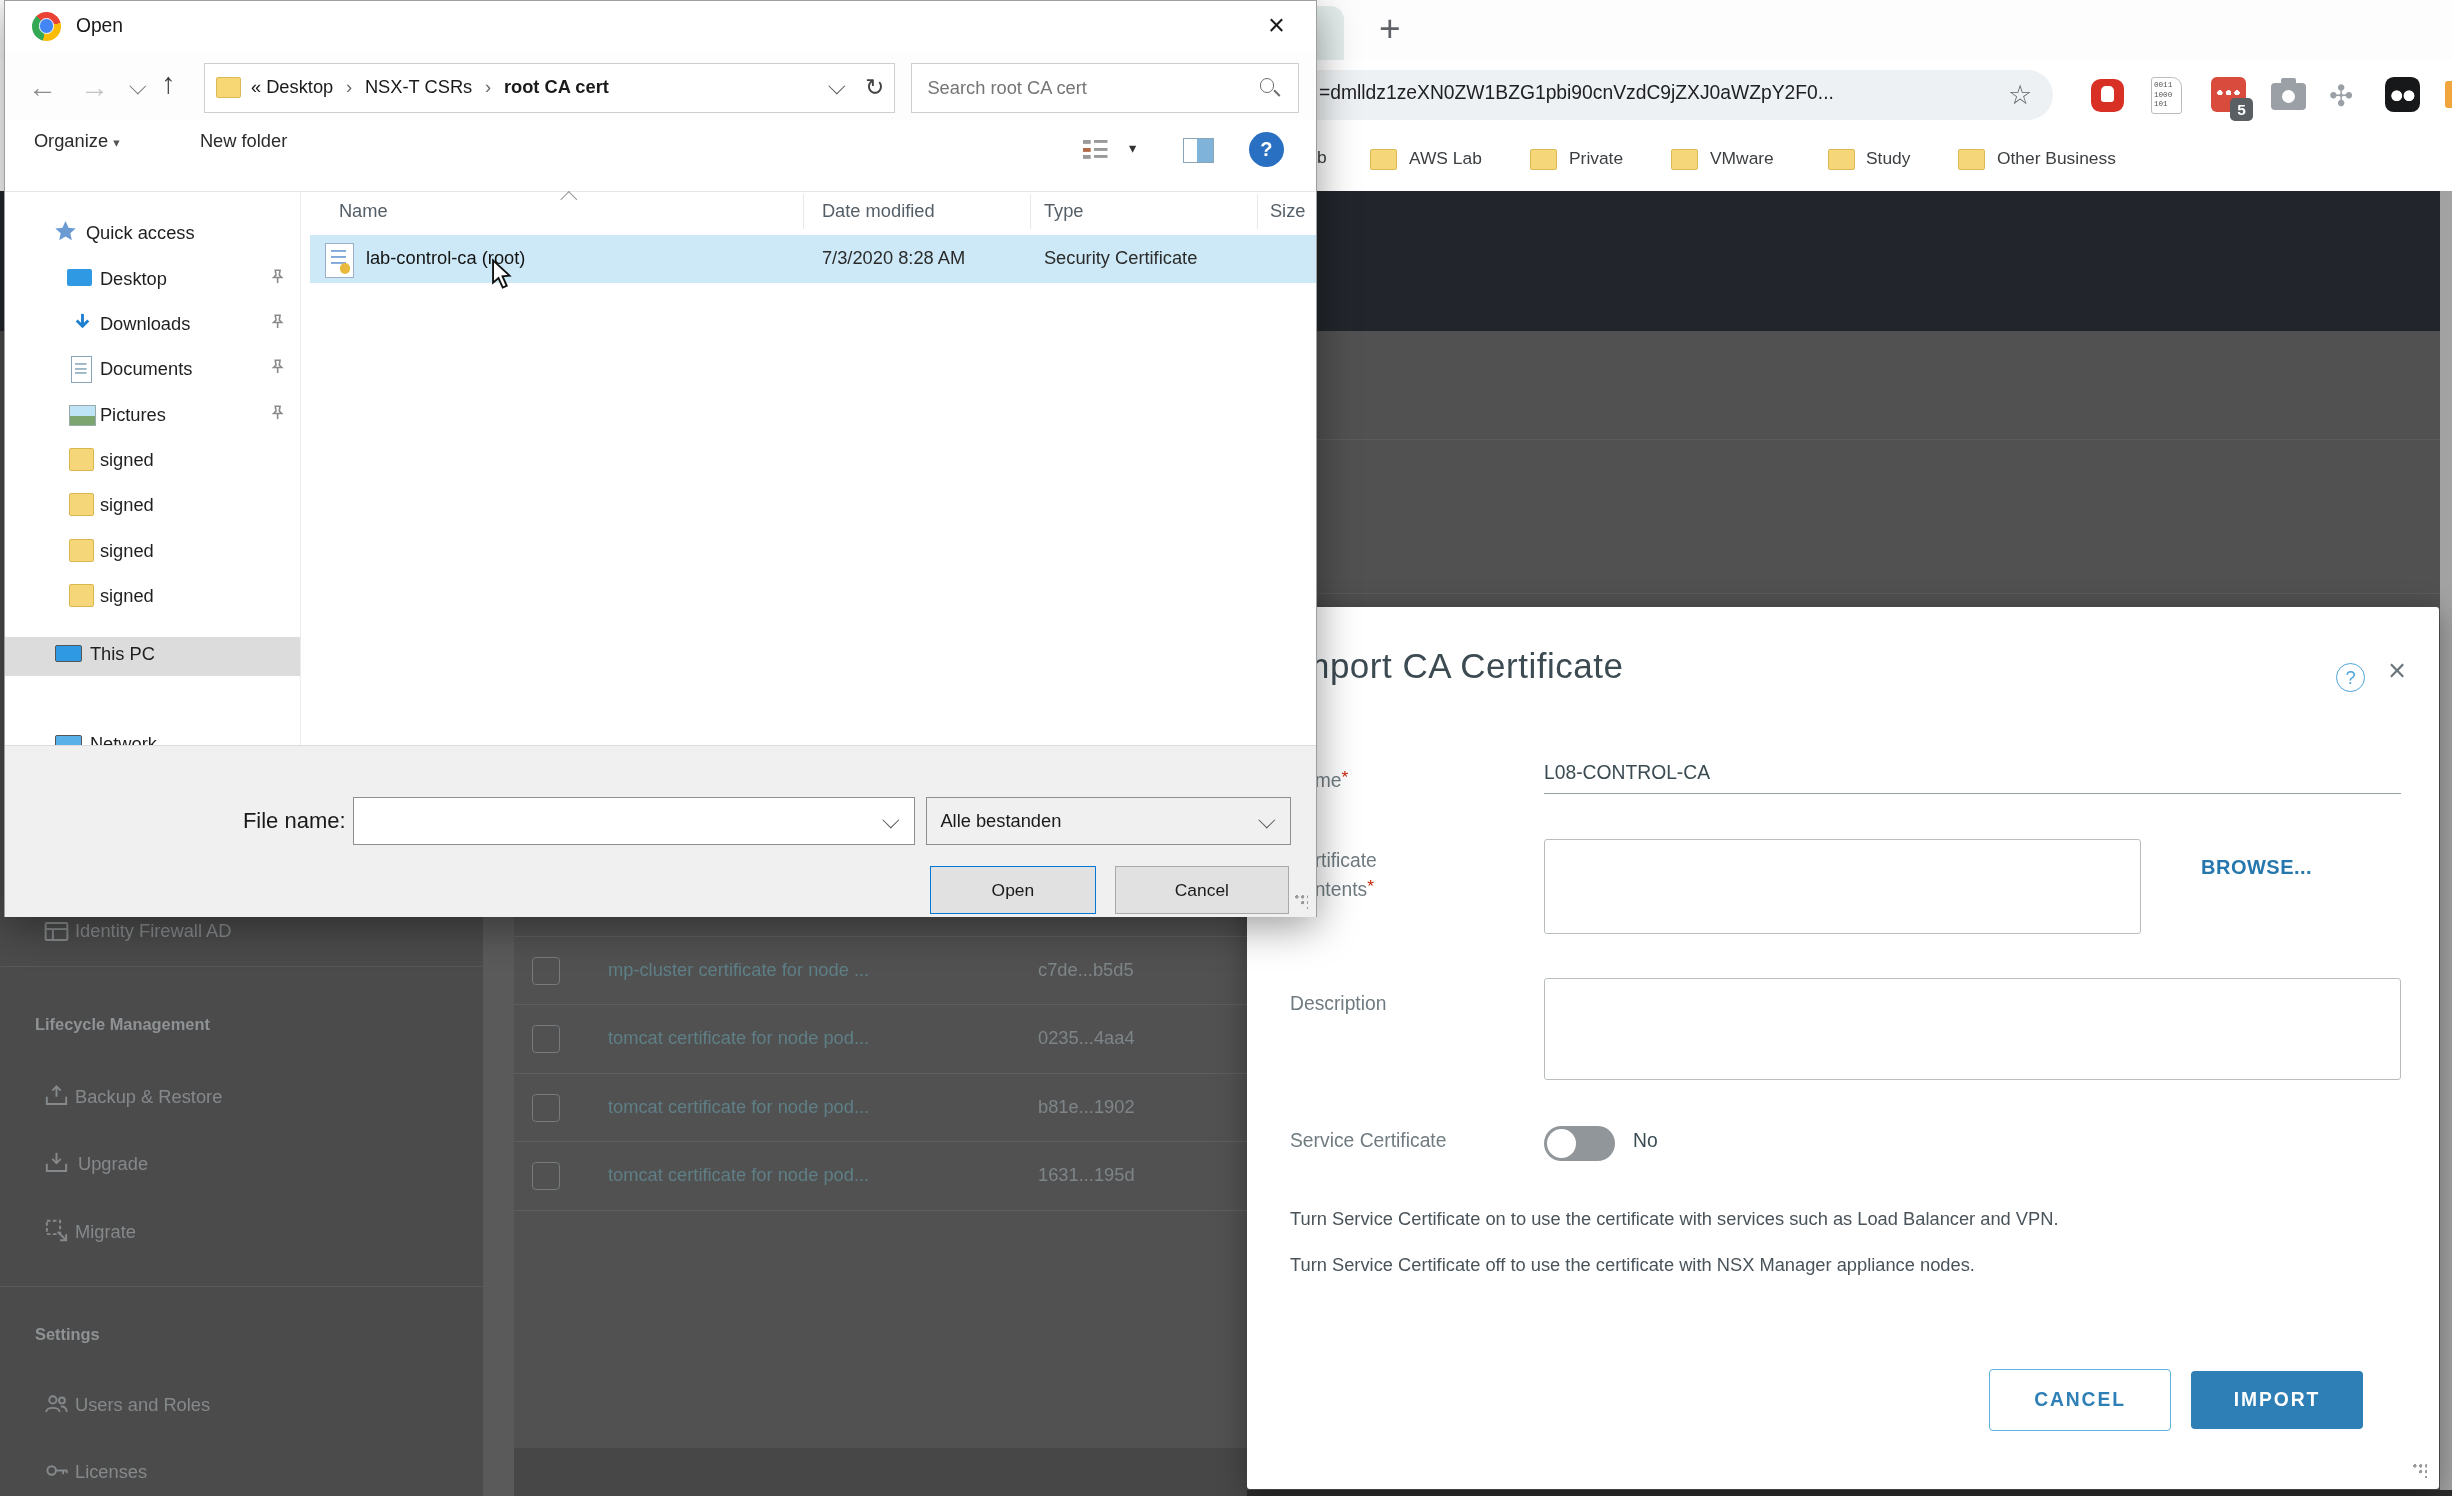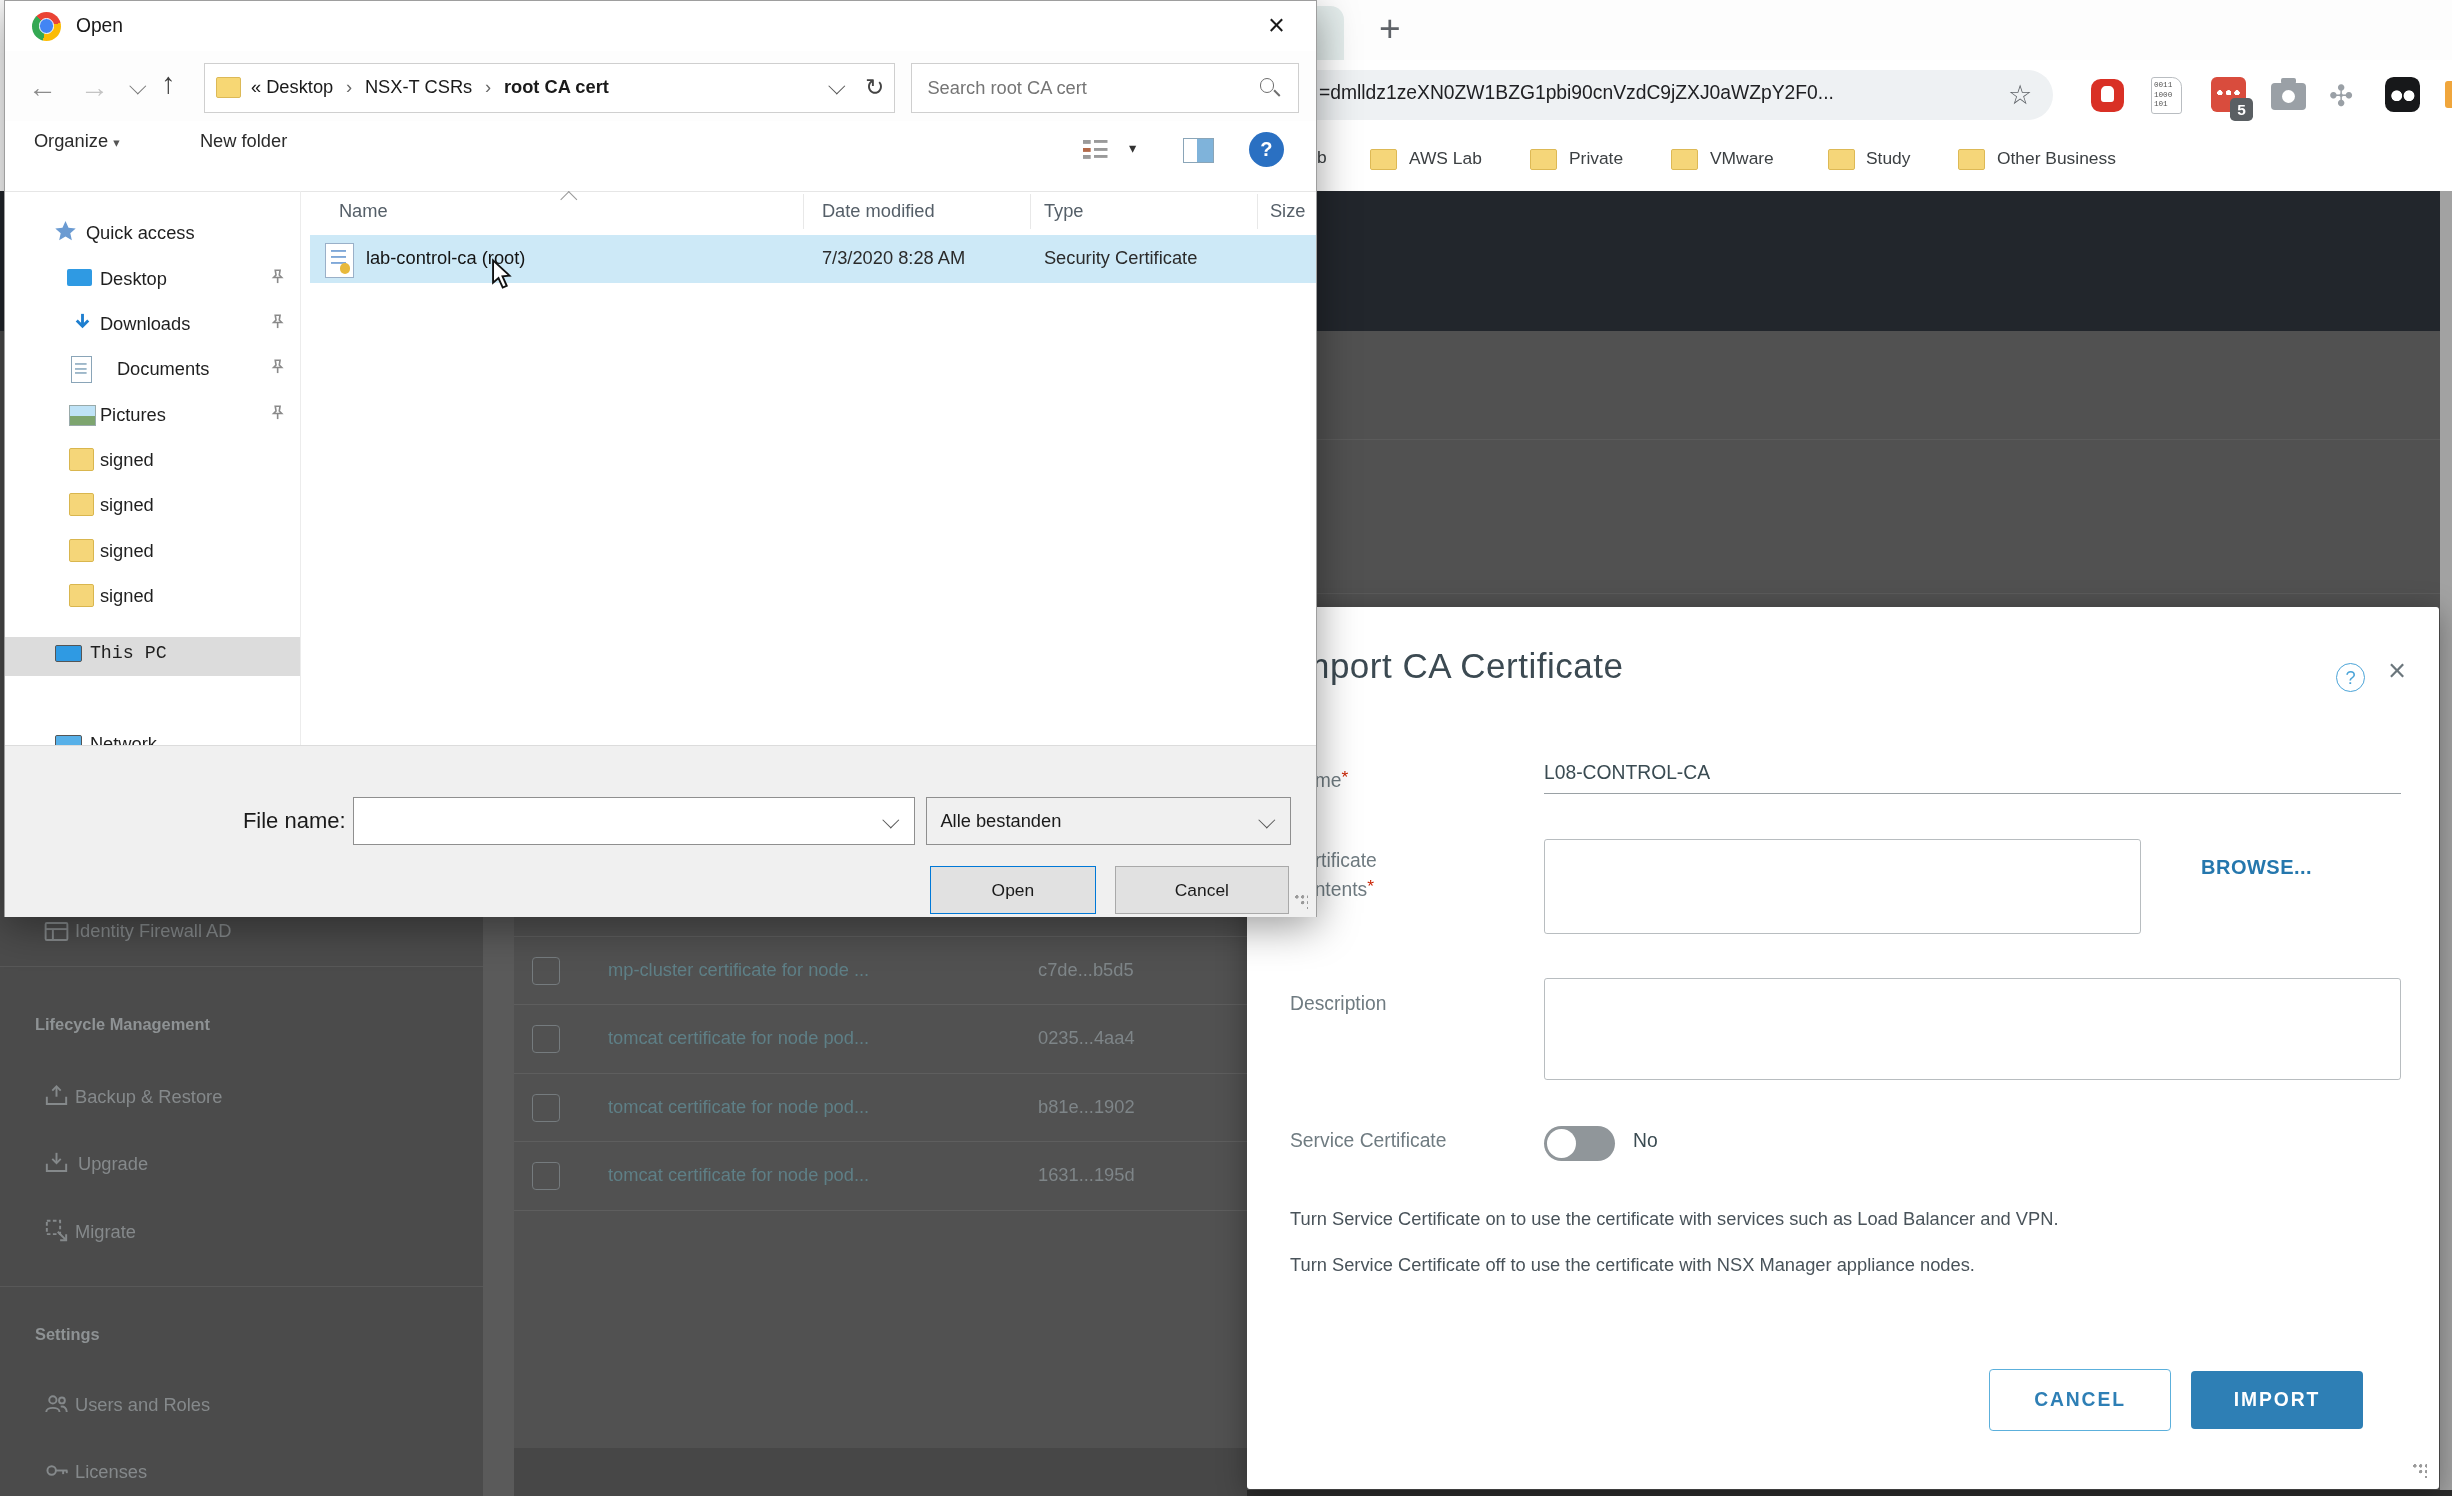--- a/index.html
+++ b/index.html
@@ -283,21 +283,21 @@
           </svg></span>
       <span class="abs sideitem txt" style="left:95px;top:2.9px;">Downloads</span>
       <span class="abs" style="left:263px;top:1.9px;"><svg class="pin" viewBox="0 0 24 24" fill="none" stroke="#8a8a8a" stroke-width="2">
             <path d="M9 4h6l-1 6 3 3H7l3-3z"></path>
             <path d="M12 13v7"></path>
           </svg></span>
     </div>
     <div class="abs" style="left:0;top:354px;width:290px;height:33px;">
       <span class="abs" style="left:66px;top:1px;width:19.3px;height:25px;background:#fff;border:1px solid #8aa5b8;
         background-image:linear-gradient(#9db7c9 0 0),linear-gradient(#9db7c9 0 0),linear-gradient(#9db7c9 0 0);background-size:11.6px 1.9px;background-position:2.9px 5.8px,2.9px 10.6px,2.9px 15.4px;background-repeat:no-repeat;"></span>
-      <span class="abs sideitem txt" style="left:112px;top:2.9px;">Documents</span>
+      <span class="abs sideitem txt" style="left:95px;top:2.9px;">Documents</span>
       <span class="abs" style="left:263px;top:1.9px;"><svg class="pin" viewBox="0 0 24 24" fill="none" stroke="#8a8a8a" stroke-width="2">
             <path d="M9 4h6l-1 6 3 3H7l3-3z"></path>
             <path d="M12 13v7"></path>
           </svg></span>
     </div>
     <div class="abs" style="left:0;top:400px;width:290px;height:33px;">
       <span class="abs" style="left:64px;top:3.9px;width:25px;height:19.3px;border:1px solid #9aa;background:linear-gradient(180deg,#bfe3f7 0 55%,#7da56f 55% 100%);"></span>
       <span class="abs sideitem txt" style="left:95px;top:2.9px;">Pictures</span>
       <span class="abs" style="left:263px;top:1.9px;"><svg class="pin" viewBox="0 0 24 24" fill="none" stroke="#8a8a8a" stroke-width="2">
             <path d="M9 4h6l-1 6 3 3H7l3-3z"></path>
@@ -313,21 +313,21 @@
       <span class="abs sideitem txt" style="left:95px;top:2.9px;">signed</span>
     </div>
     <div class="abs" style="left:0;top:536px;width:290px;height:33px;">
       <span class="abs" style="left:64px;top:1.9px;width:23px;height:21px;background:#f5d679;border:1px solid #d9b64e;border-radius:1.9px;"></span>
       <span class="abs sideitem txt" style="left:95px;top:2.9px;">signed</span>
     </div>
     <div class="abs" style="left:0;top:581px;width:290px;height:33px;">
       <span class="abs" style="left:64px;top:1.9px;width:23px;height:21px;background:#f5d679;border:1px solid #d9b64e;border-radius:1.9px;"></span>
       <span class="abs sideitem txt" style="left:95px;top:2.9px;">signed</span>
     </div>
-    <div class="abs" style="left:0;top:636px;width:295px;height:39px;background:#dcdcdc;font-family:Liberation Mono, monospace;">
+    <div class="abs" style="left:0;top:636px;width:295px;height:39px;background:#dcdcdc;">
       <span class="abs" style="left:50px;top:7.7px;width:27px;height:17.4px;background:#2f9ae3;border:1.9px solid #555;border-radius:1.9px;box-sizing:border-box;"></span>
       <span class="abs sideitem txt" style="left:85px;top:5.8px;">This PC</span>
     </div>
     <div class="abs" style="left:0;top:714px;width:290px;height:39px;margin-top:12px;">
       <span class="abs" style="left:50px;top:7.7px;width:27px;height:17.4px;background:#57b0e8;border:1.9px solid #555;border-radius:1.9px;box-sizing:border-box;"></span>
       <span class="abs sideitem txt" style="left:85px;top:5.8px;">Network</span>
     </div>
 
     <span class="abs chev chev-up" style="left:558px;top:193px;border-color:#999;"></span>
     <div class="abs txt" style="left:334px;top:199px;font-size:18.3px;color:#555f68;">Name</div>

